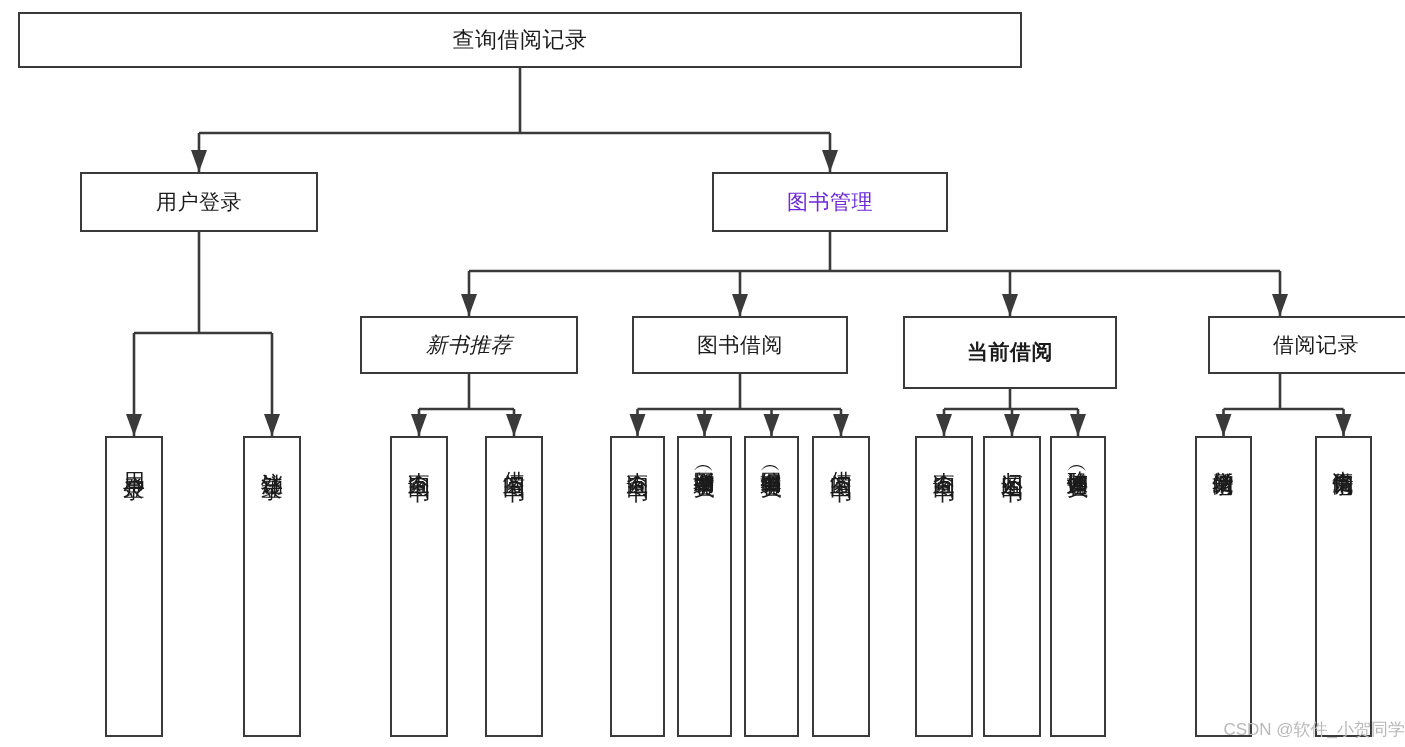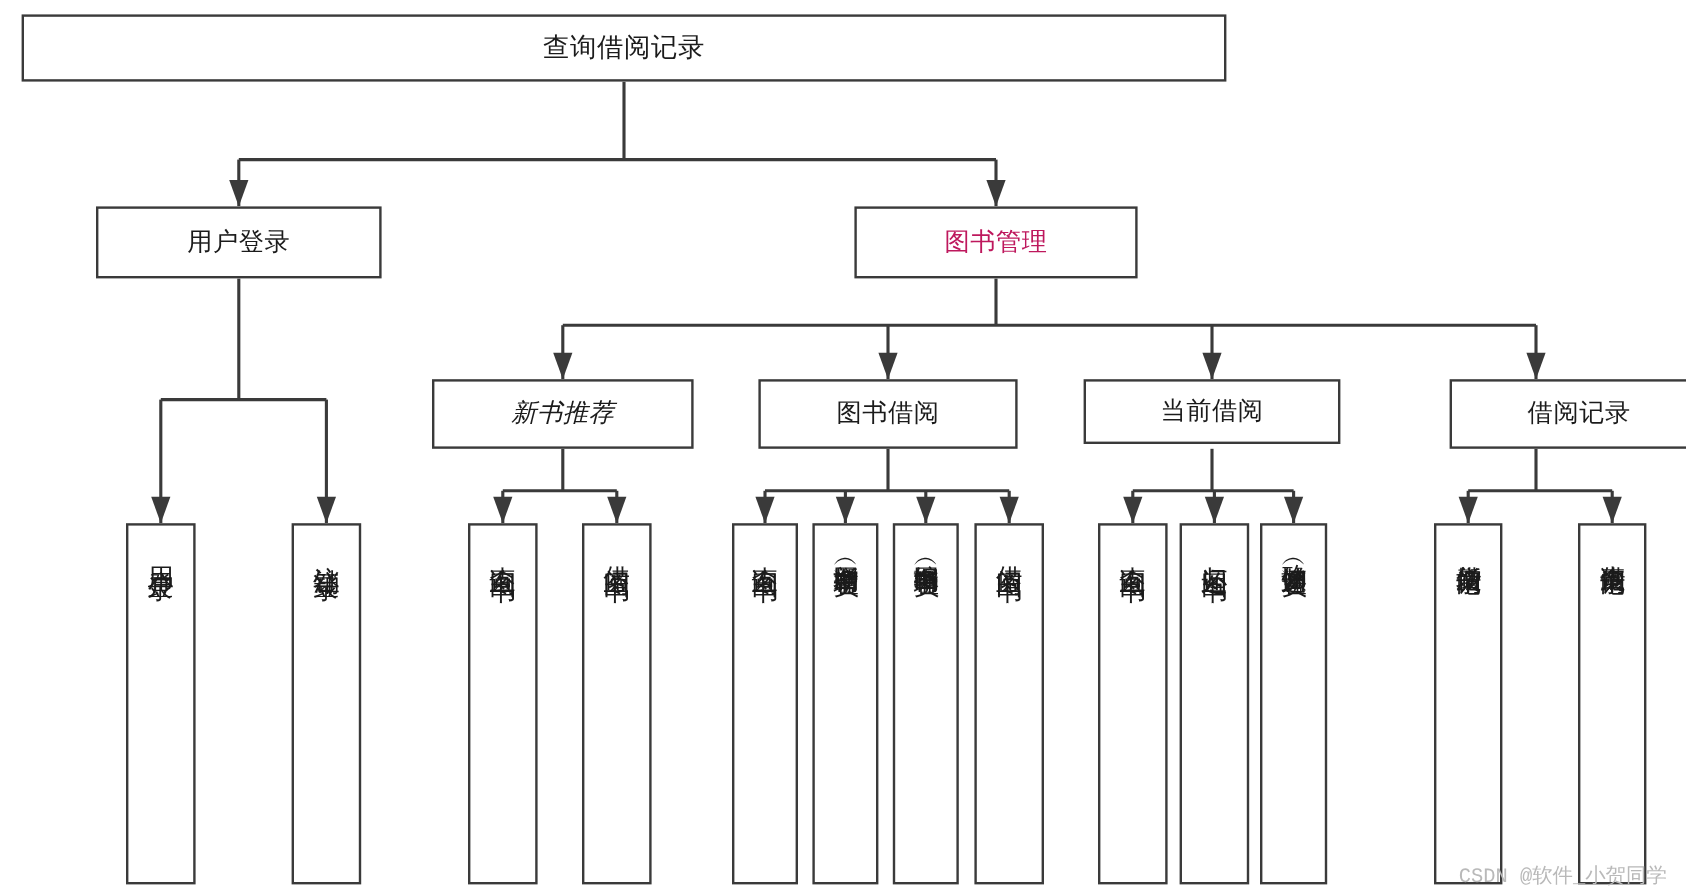--- a/index.html
+++ b/index.html
@@ -64,27 +64,27 @@
     line-height: 1.0;
     letter-spacing: 3px;
     white-space: nowrap;
   }
   .node.vert.tight .node-label {
     letter-spacing: 1px;
     font-size: 21px;
   }
   #watermark {
     position: absolute;
-    right: 16px;
+    right: 0;
     bottom: 6px;
     font-size: 17px;
     color: #b9b9b9;
     z-index: 5;
     white-space: nowrap;
-    font-family: Liberation Mono, monospace;
+    font-family: Liberation Sans, sans-serif;
   }
 </style>
 </head>
 <body>
 
 <div id="diagram-canvas">
 
   <svg id="edge-layer" viewBox="0 0 1405 747" width="1405" height="747" xmlns="http://www.w3.org/2000/svg">
       <line x1="520" y1="68" x2="520" y2="133" stroke="#3a3a3a" stroke-width="2.6"></line>
       <line x1="199" y1="133" x2="830" y2="133" stroke="#3a3a3a" stroke-width="2.6"></line>
@@ -140,30 +140,30 @@
       <path d="M 1335.5 414 L 1343.5 436 L 1351.5 414 Z" fill="#3a3a3a"></path>
     </svg>
 
   <div id="node-layer">
       <div class="node horiz root" style="left: 18px; top: 12px; width: 1004px; height: 56px; border-color: rgb(58, 58, 58); color: rgb(27, 27, 27);">
         <span class="node-label">查询借阅记录</span>
       </div>
       <div class="node horiz" style="left: 80px; top: 172px; width: 238px; height: 60px; border-color: rgb(58, 58, 58); color: rgb(27, 27, 27);">
         <span class="node-label">用户登录</span>
       </div>
-      <div class="node horiz" style="left: 712px; top: 172px; width: 236px; height: 60px; border-color: rgb(58, 58, 58); color: #be185d; justify-content: center;">
+      <div class="node horiz" style="left: 712px; top: 172px; width: 236px; height: 60px; border-color: rgb(58, 58, 58); color: #6d28d9; justify-content: center;">
         <span class="node-label">图书管理</span>
       </div>
       <div class="node horiz" style="left: 360px; top: 316px; width: 218px; height: 58px; border-color: rgb(58, 58, 58); color: rgb(27, 27, 27); font-style: italic;">
         <span class="node-label">新书推荐</span>
       </div>
       <div class="node horiz" style="left: 632px; top: 316px; width: 216px; height: 58px; border-color: rgb(58, 58, 58); color: rgb(27, 27, 27);">
         <span class="node-label">图书借阅</span>
       </div>
-      <div class="node horiz" style="left: 903px; top: 316px; width: 214px; height: 54px; border-color: rgb(58, 58, 58); color: rgb(27, 27, 27);">
+      <div class="node horiz" style="left: 903px; top: 316px; width: 214px; height: 73px; border-color: rgb(58, 58, 58); color: rgb(27, 27, 27); font-weight: bold;">
         <span class="node-label">当前借阅</span>
       </div>
       <div class="node horiz" style="left: 1172px; top: 316px; width: 216px; height: 58px; border-color: rgb(58, 58, 58); color: rgb(27, 27, 27); margin-left: 36px;">
         <span class="node-label">借阅记录</span>
       </div>
       <div class="node vert" style="left: 105px; top: 436px; width: 58px; height: 301px; border-color: rgb(58, 58, 58); color: rgb(27, 27, 27);">
         <span class="node-label">用户登录</span>
       </div>
       <div class="node vert" style="left: 243px; top: 436px; width: 58px; height: 301px; border-color: rgb(58, 58, 58); color: rgb(27, 27, 27);">
         <span class="node-label">注销登录</span>

